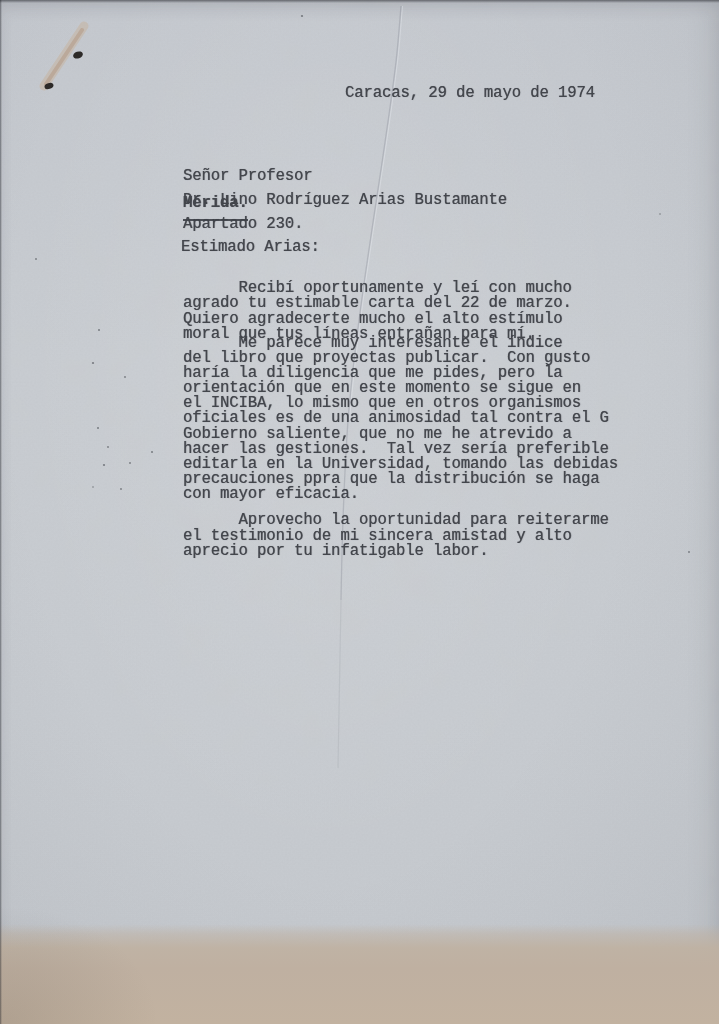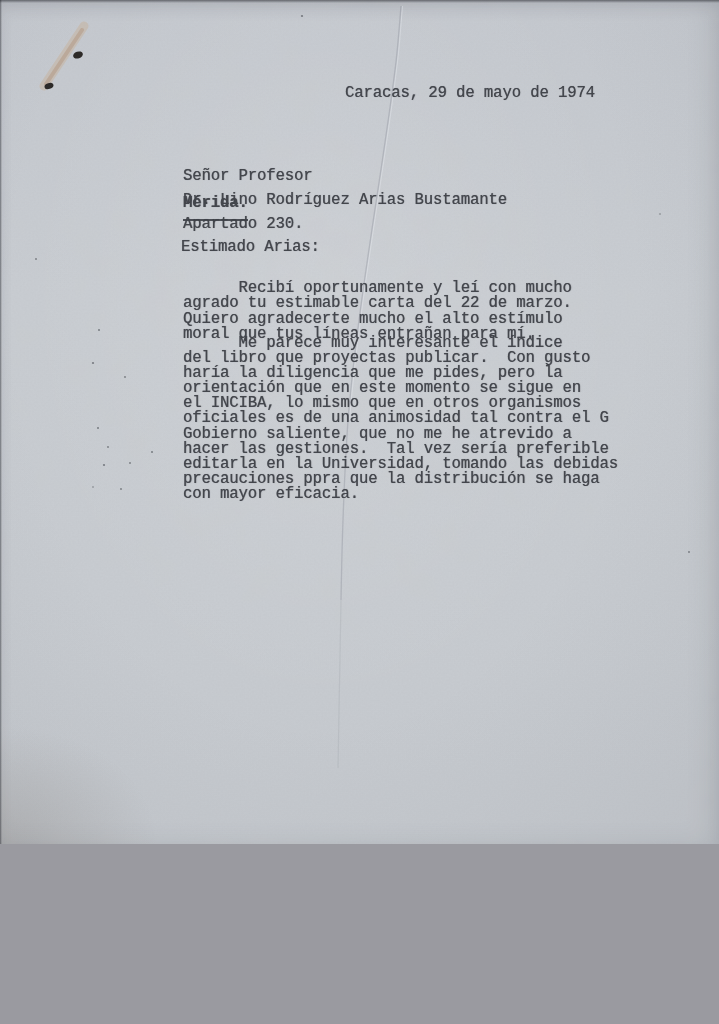--- a/index.html
+++ b/index.html
@@ -3,21 +3,21 @@
 <meta charset="utf-8">
 <style>
   html, body { margin: 0; padding: 0; }
   body {
     width: 719px; height: 1024px;
     background: #9a9aa0;
     font-family: "Liberation Mono", "DejaVu Sans Mono", monospace;
   }
   .page {
     position: relative;
-    width: 719px; height: 844px;
+    width: 719px; height: 1024px;
     overflow: hidden;
     background:
       radial-gradient(ellipse at 45% 35%, rgba(255,255,255,0.10) 0%, rgba(0,0,0,0.00) 55%, rgba(70,75,85,0.07) 100%),
       linear-gradient(180deg, #c5c9cf 0%, #c9cdd2 35%, #c8ccd1 70%, #c6cacf 92%, #c6cacf 100%);
     box-shadow: inset -10px 0 22px rgba(105,110,120,0.16), inset 0 8px 12px rgba(90,95,105,0.14);
   }
   .txt {
     position: absolute;
     white-space: pre;
     color: #43464c;
@@ -131,15 +131,18 @@
 del libro que proyectas publicar.  Con gusto
 haría la diligencia que me pides, pero la
 orientación que en este momento se sigue en
 el INCIBA, lo mismo que en otros organismos
 oficiales es de una animosidad tal contra el G
 Gobierno saliente, que no me he atrevido a
 hacer las gestiones.  Tal vez sería preferible
 editarla en la Universidad, tomando las debidas
 precauciones ppra que la distribución se haga
 con mayor eficacia.</div>
+  <div class="txt para p3">      Aprovecho la oportunidad para reiterarme
+el testimonio de mi sincera amistad y alto
+aprecio por tu infatigable labor.</div>
 
 
 </div>
 
 </body></html>

